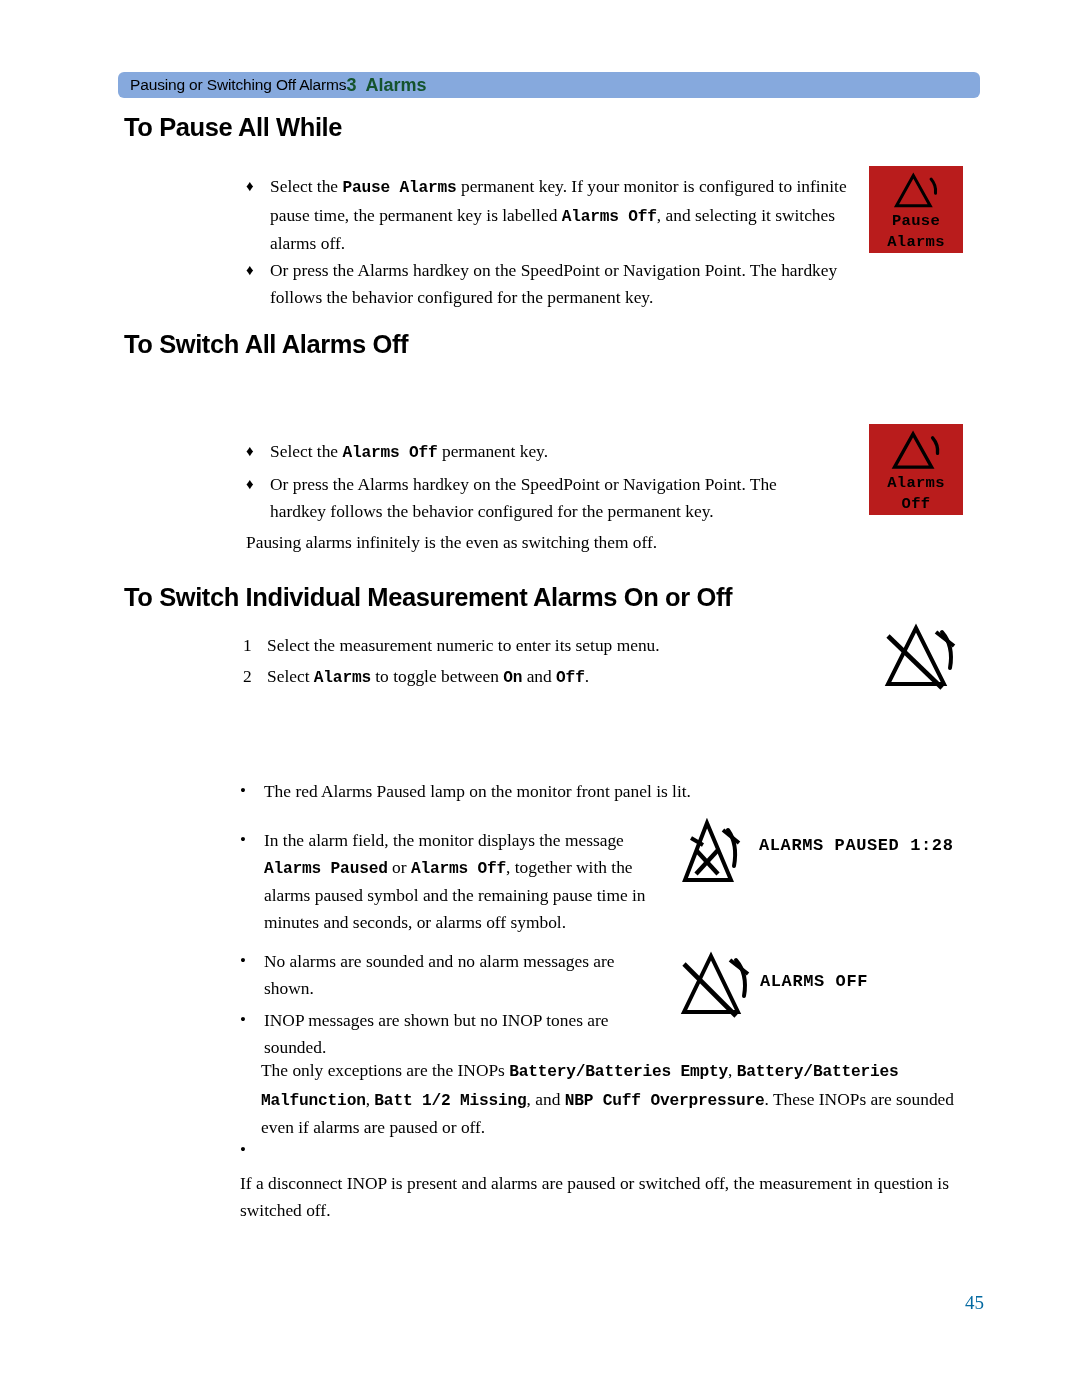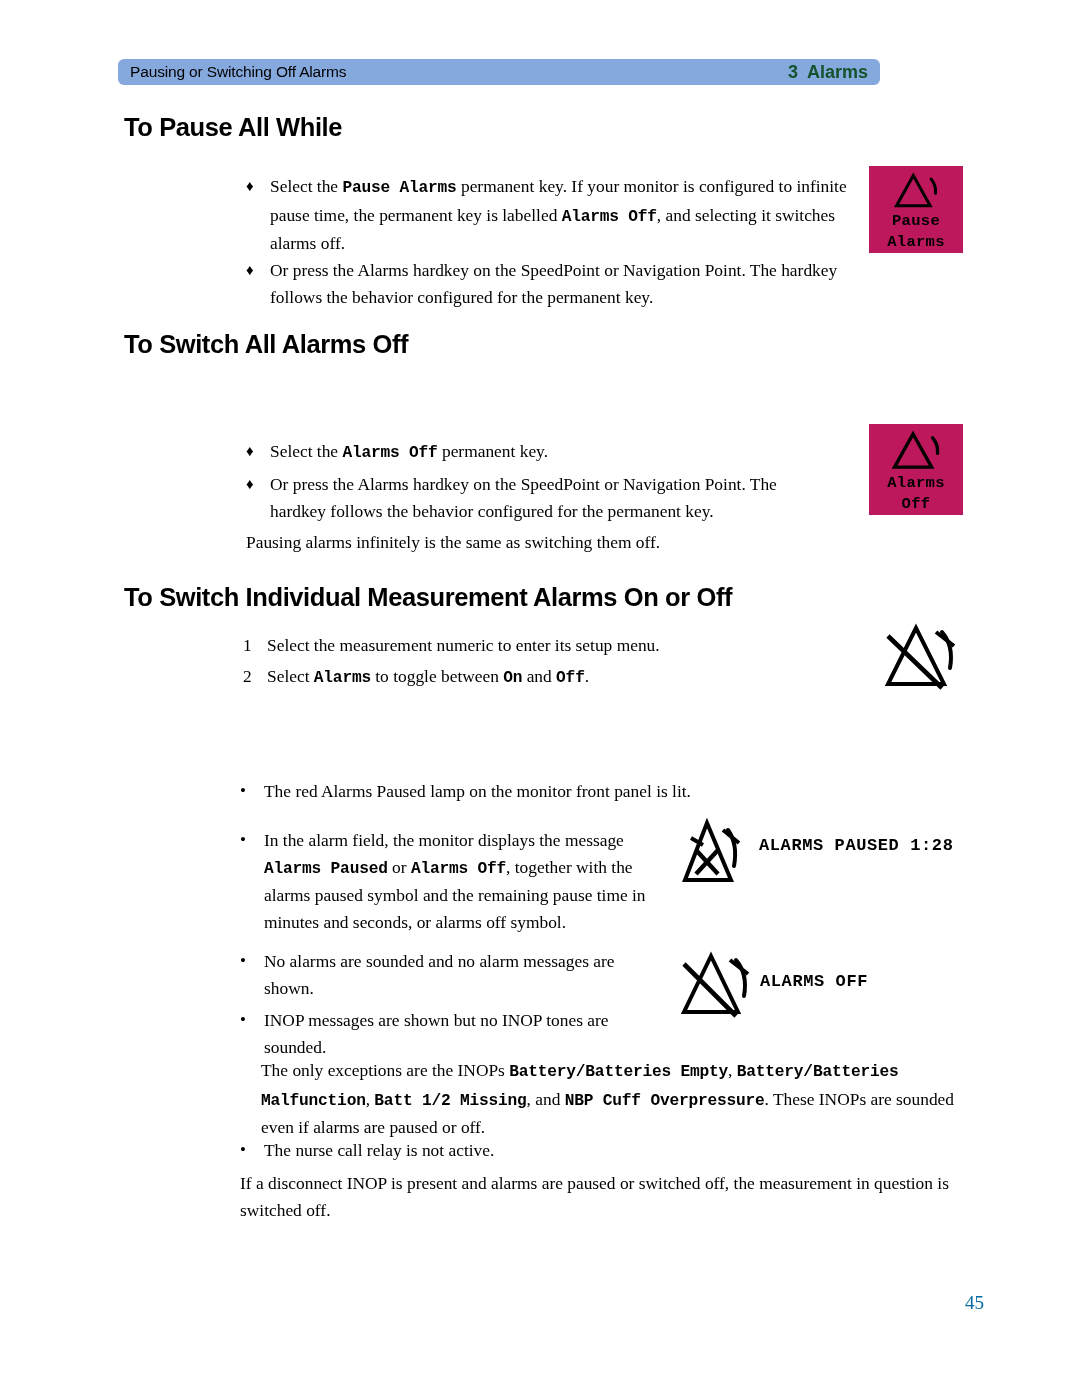--- a/index.html
+++ b/index.html
@@ -18,28 +18,27 @@
 
   .page {
     position: absolute;
     inset: 0;
   }
 
   
   .header-bar {
     position: absolute;
     left: 118px;
-    top: 59px;
-    width: 762px;
+    top: 72px;
+    width: 862px;
     height: 26px;
     background: #86a9dd;
     border-radius: 6px;
     display: flex;
     align-items: center;
-    justify-content: space-between;
     padding: 0 12px;
     box-sizing: border-box;
   }
   .header-left {
     font-family: "Liberation Sans", sans-serif;
     font-size: 15.5px;
     letter-spacing: -0.15px;
     color: #000;
     white-space: nowrap;
   }
@@ -102,21 +101,21 @@
   }
   .bullet-text {
     font-family: "Liberation Serif", serif;
     font-size: 17.4px;
     line-height: 26.5px;
   }
 
   
   .key-box {
     position: absolute;
-    background: #be185d;
+    background: #b91c1c;
     display: flex;
     flex-direction: column;
     align-items: center;
     justify-content: flex-start;
     padding-top: 6px;
     box-sizing: border-box;
   }
   .key-label {
     font-family: "Liberation Mono", monospace;
     font-weight: bold;
@@ -192,21 +191,21 @@
   <div class="bullet-row" style="left:246px; top:438px; width:600px;">
     <span class="bullet-mark">♦</span>
     <span class="bullet-text"><span>Select the </span><span class="mono">Alarms Off</span><span> permanent key.</span></span>
   </div>
 
   <div class="bullet-row" style="left:246px; top:471px; width:570px;">
     <span class="bullet-mark">♦</span>
     <span class="bullet-text">Or press the Alarms hardkey on the SpeedPoint or Navigation Point. The hardkey follows the behavior configured for the permanent key.</span>
   </div>
 
-  <div class="body-block" style="left:246px; top:529px; width:700px;">Pausing alarms infinitely is the same as switching them off.</div>
+  <div class="body-block" style="left:246px; top:529px; width:700px;">Pausing alarms infinitely is the even as switching them off.</div>
 
   <div class="key-box" style="left:869px; top:424px; width:94px; height:91px;">
     <svg class="key-icon" width="56" height="44" viewBox="0 0 56 44">
       <path d="M25 4 L6 38 L44 38 Z" fill="none" stroke="#000" stroke-width="3.4" stroke-linejoin="miter"></path>
       <path d="M45 8 Q51 15 50 24" fill="none" stroke="#000" stroke-width="3.4" stroke-linecap="round"></path>
     </svg>
     <span class="key-label">Alarms</span>
     <span class="key-label">Off</span>
   </div>
 
@@ -272,20 +271,19 @@
 
   <div class="bullet-row" style="left:240px; top:1007px; width:400px;">
     <span class="bullet-mark dot">•</span>
     <span class="bullet-text">INOP messages are shown but no INOP tones are sounded.</span>
   </div>
 
   <div class="body-block" style="left:261px; top:1057px; width:720px;"><span>The only exceptions are the INOPs </span><span class="mono">Battery/Batteries Empty</span><span>, </span><span class="mono">Battery/</span><span class="mono">Batteries Malfunction</span><span>, </span><span class="mono">Batt 1/2 Missing</span><span>, and </span><span class="mono">NBP Cuff Overpressure</span><span>. These INOPs are sounded even if alarms are paused or off.</span></div>
 
   <div class="bullet-row" style="left:240px; top:1137px; width:500px;">
     <span class="bullet-mark dot">•</span>
-    <span class="bullet-text">The nurse call relay is not active.</span>
   </div>
 
   <div class="body-block" style="left:240px; top:1170px; width:742px;">If a disconnect INOP is present and alarms are paused or switched off, the measurement in question is switched off.</div>
 
   <div class="page-number">45</div>
 
 </div>
 
 </body></html>

